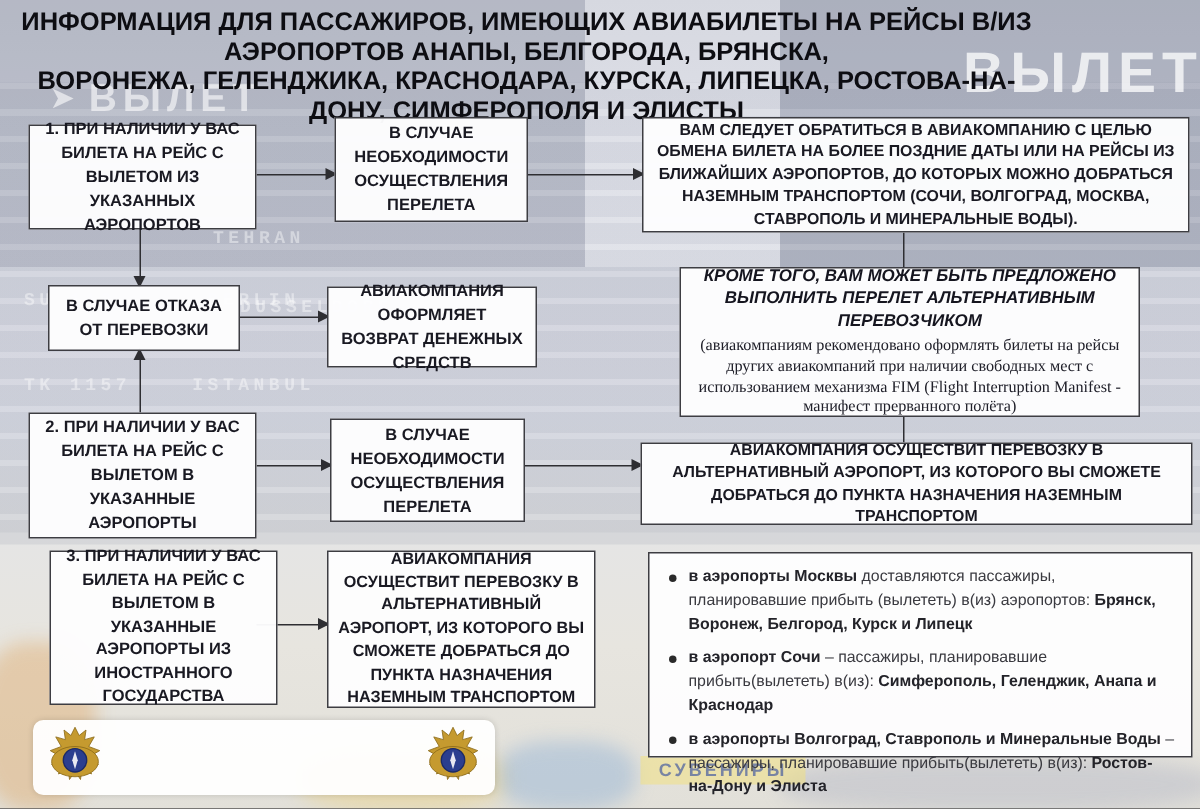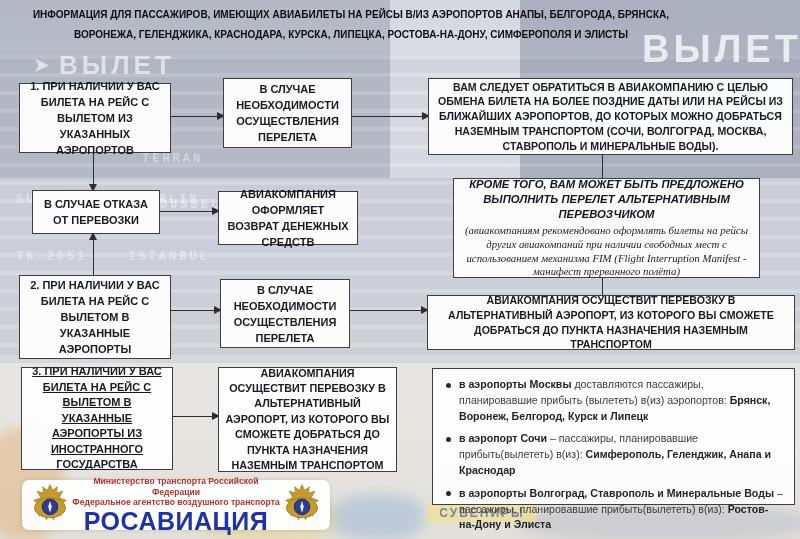--- a/index.html
+++ b/index.html
@@ -24,42 +24,42 @@
   .blob{position:absolute;z-index:0;filter:blur(6px);border-radius:40%;}
   .blob-orange{left:-14px;top:428px;width:78px;height:112px;background:rgba(222,148,66,.32);}
   .blob-yellow{left:198px;top:497px;width:140px;height:44px;background:rgba(236,206,110,.38);}
   .blob-blue{left:332px;top:494px;width:92px;height:46px;background:rgba(128,168,214,.38);}
   .blob-band{left:520px;top:505px;width:290px;height:36px;background:rgba(150,158,188,.28);}
   .souvenir-sign{position:absolute;z-index:0;left:427px;top:504px;width:110px;height:19px;
     background:rgba(244,226,122,.5);color:rgba(44,70,158,.6);font-weight:bold;font-size:12px;
     letter-spacing:2px;text-align:center;line-height:19px;}
   
   .title{position:absolute;z-index:2;left:0;top:5px;width:702px;text-align:center;
-    font-weight:bold;font-size:10px;line-height:19.5px;color:#0d0d12;}
+    font-weight:bold;font-size:17px;line-height:19.5px;color:#0d0d12;}
   
   .fbox{position:absolute;z-index:2;box-sizing:border-box;background:rgba(253,253,254,.97);
     border:1.4px solid #3d3d42;display:flex;align-items:center;justify-content:center;
     text-align:center;font-weight:bold;color:#191922;padding:3px 6px;}
   .fz11{font-size:11px;line-height:16px;}
   .fz10{font-size:10.6px;line-height:14.8px;}
   .b-l1{left:19px;top:83px;width:152px;height:70px;}
   .b-l2{left:32px;top:190px;width:128px;height:44px;}
   .b-l3{left:19px;top:275px;width:152px;height:84px;}
-  .b-l4{left:21px;top:367px;width:152px;height:103px;line-height:15.6px;text-decoration:underline;}
+  .b-l4{left:33px;top:367px;width:152px;height:103px;line-height:15.6px;}
   .b-m1{left:223px;top:78px;width:129px;height:70px;}
   .b-m2{left:218px;top:191px;width:140px;height:54px;}
   .b-m3{left:220px;top:279px;width:130px;height:69px;}
   .b-m4{left:218px;top:367px;width:179px;height:105px;font-size:10.8px;line-height:15.4px;}
   .b-r1{left:428px;top:78px;width:365px;height:77px;}
   .b-r2{left:453px;top:178px;width:307px;height:100px;flex-direction:column;padding:6px 8px;}
   .b-r3{left:427px;top:295px;width:368px;height:55px;}
   .b-r4{left:432px;top:368px;width:363px;height:137px;align-items:flex-start;
     font-weight:normal;text-align:left;padding:8px 10px 4px 8px;}
   .r2-bold{font-style:italic;font-weight:bold;font-size:11.3px;line-height:15px;color:#15151f;}
-  .r2-note{font-family:"Liberation Serif",serif;font-style:italic;font-weight:normal;
+  .r2-note{font-family:"Liberation Serif",serif;font-weight:normal;
     font-size:10.8px;line-height:13.6px;color:#20202a;margin-top:2px;}
   .bullets{margin:0;padding:0 0 0 18px;list-style:none;}
   .bullets li{position:relative;font-size:10.6px;line-height:15.8px;color:#3a3a40;margin-bottom:7px;}
   .bullets li::before{content:"";position:absolute;left:-13px;top:5.5px;width:5px;height:5px;
     border-radius:50%;background:#2a2a2a;}
   .seg-bold{font-weight:bold;color:#232329;}
   
   .arr-h{position:absolute;z-index:1;height:0;border-top:1.6px solid #2e2e32;}
   .arr-h::after{content:"";position:absolute;right:-2px;top:-5px;width:0;height:0;
     border-left:8px solid #2e2e32;border-top:4.2px solid transparent;border-bottom:4.2px solid transparent;}
@@ -92,21 +92,21 @@
   <div class="bg-panel panel-right"></div>
   <div class="bg-panel panel-mid"></div>
   <div class="bg-panel panel-stripes"></div>
 
   <div class="bg-departure bg-dep-left"><span class="dep-arrow">➤</span><span>ВЫЛЕТ</span></div>
   <div class="bg-departure bg-dep-right"><span>ВЫЛЕТ</span></div>
 
   <div class="board-row" style="left:142px;top:152px;">TEHRAN</div>
   <div class="board-row" style="left:16px;top:172px;margin-top:21px;">SU 112      BERLIN</div>
   <div class="board-row" style="left:160px;top:198px;">DUSSELDORF</div>
-  <div class="board-row" style="left:16px;top:250px;">TK 2051    ISTANBUL</div>
+  <div class="board-row" style="left:16px;top:250px;">TK 1157    ISTANBUL</div>
 
   <div class="blob blob-orange"></div>
   <div class="blob blob-yellow"></div>
   <div class="blob blob-blue"></div>
   <div class="blob blob-band"></div>
   <div class="souvenir-sign">СУВЕНИРЫ</div>
 
   <div class="title">
     <div>ИНФОРМАЦИЯ ДЛЯ ПАССАЖИРОВ, ИМЕЮЩИХ АВИАБИЛЕТЫ НА РЕЙСЫ В/ИЗ АЭРОПОРТОВ АНАПЫ, БЕЛГОРОДА, БРЯНСКА,</div>
     <div>ВОРОНЕЖА, ГЕЛЕНДЖИКА, КРАСНОДАРА, КУРСКА, ЛИПЕЦКА, РОСТОВА-НА-ДОНУ, СИМФЕРОПОЛЯ И ЭЛИСТЫ</div>
@@ -149,25 +149,20 @@
 
   <div class="logo-banner">
     <svg class="emblem" viewBox="0 0 48 48">
       <g fill="#c59a2f" stroke="#8a6a1a" stroke-width="0.6">
         <path d="M24 2 l3 6 5-4 -1 7 7-2 -4 7 8 3 -7 4 6 6 -8-1 3 8 -7-4 -1 8 -4-6 -4 6 -1-8 -7 4 3-8 -8 1 6-6 -7-4 8-3 -4-7 7 2 -1-7 5 4 z"></path>
         <ellipse cx="24" cy="27" rx="17" ry="11"></ellipse>
       </g>
       <circle cx="24" cy="26" r="8.5" fill="#2b3e8f" stroke="#1c2a66"></circle>
       <path d="M24 19.5 l2 6.5 -2 6.5 -2 -6.5 z" fill="#e9e9f2"></path>
     </svg>
-    <div class="logo-center">
-      <div class="logo-min">Министерство транспорта Российской Федерации</div>
-      <div class="logo-min">Федеральное агентство воздушного транспорта</div>
-      <div class="logo-name">РОСАВИАЦИЯ</div>
-    </div>
     <svg class="emblem" viewBox="0 0 48 48">
       <g fill="#c59a2f" stroke="#8a6a1a" stroke-width="0.6">
         <path d="M24 2 l3 6 5-4 -1 7 7-2 -4 7 8 3 -7 4 6 6 -8-1 3 8 -7-4 -1 8 -4-6 -4 6 -1-8 -7 4 3-8 -8 1 6-6 -7-4 8-3 -4-7 7 2 -1-7 5 4 z"></path>
         <ellipse cx="24" cy="27" rx="17" ry="11"></ellipse>
       </g>
       <circle cx="24" cy="26" r="8.5" fill="#2b3e8f" stroke="#1c2a66"></circle>
       <path d="M24 19.5 l2 6.5 -2 6.5 -2 -6.5 z" fill="#e9e9f2"></path>
     </svg>
   </div>
 

